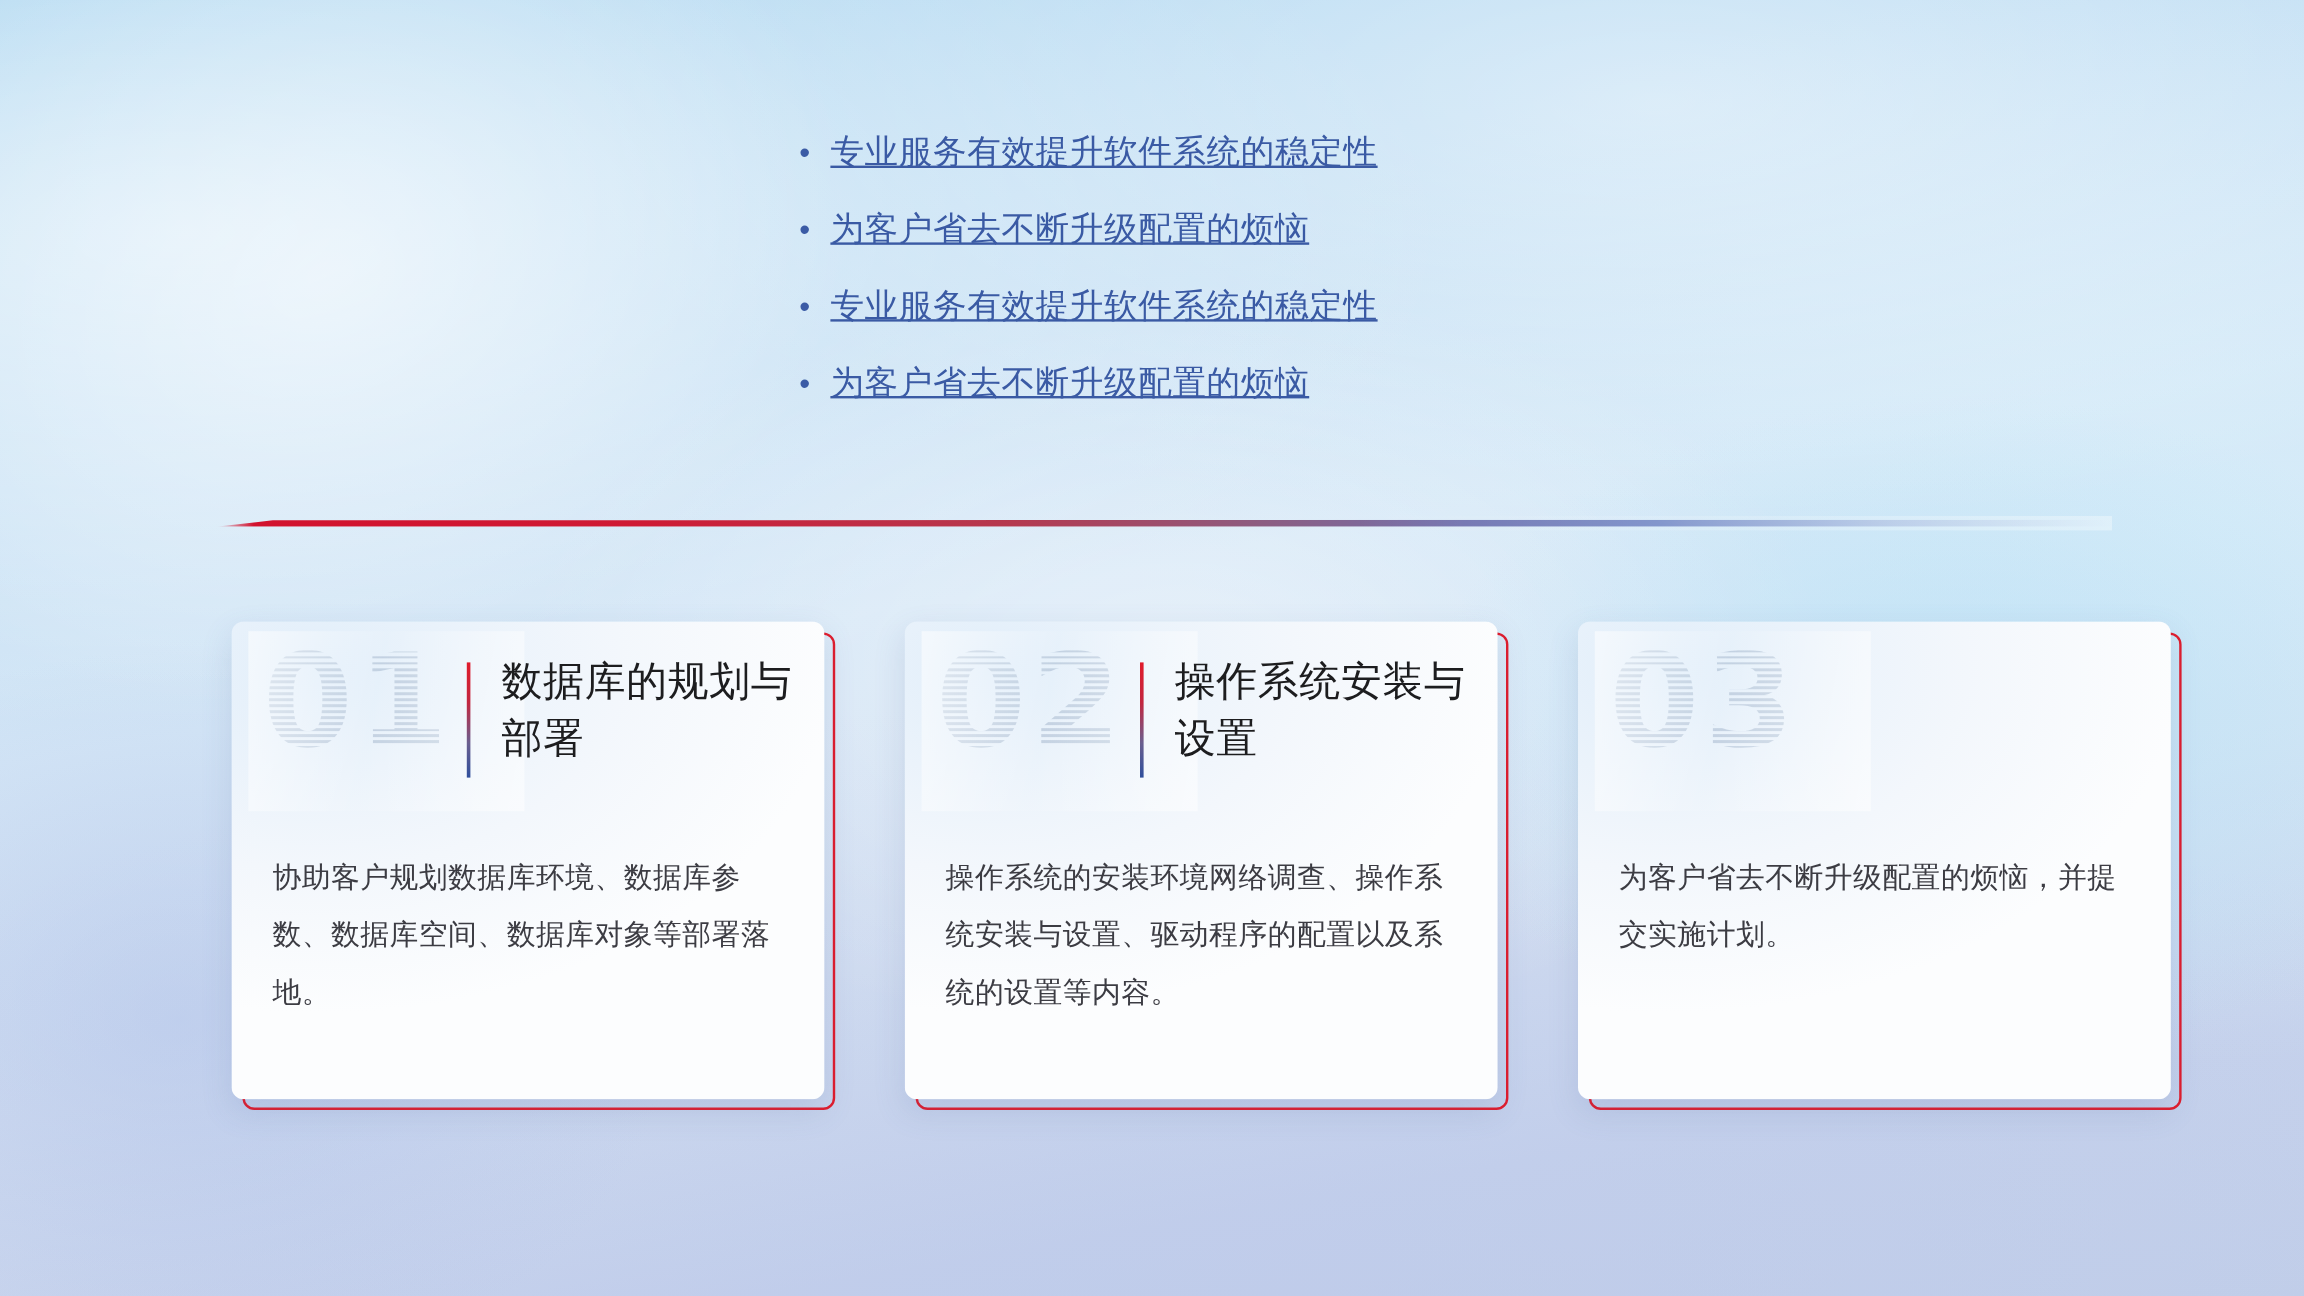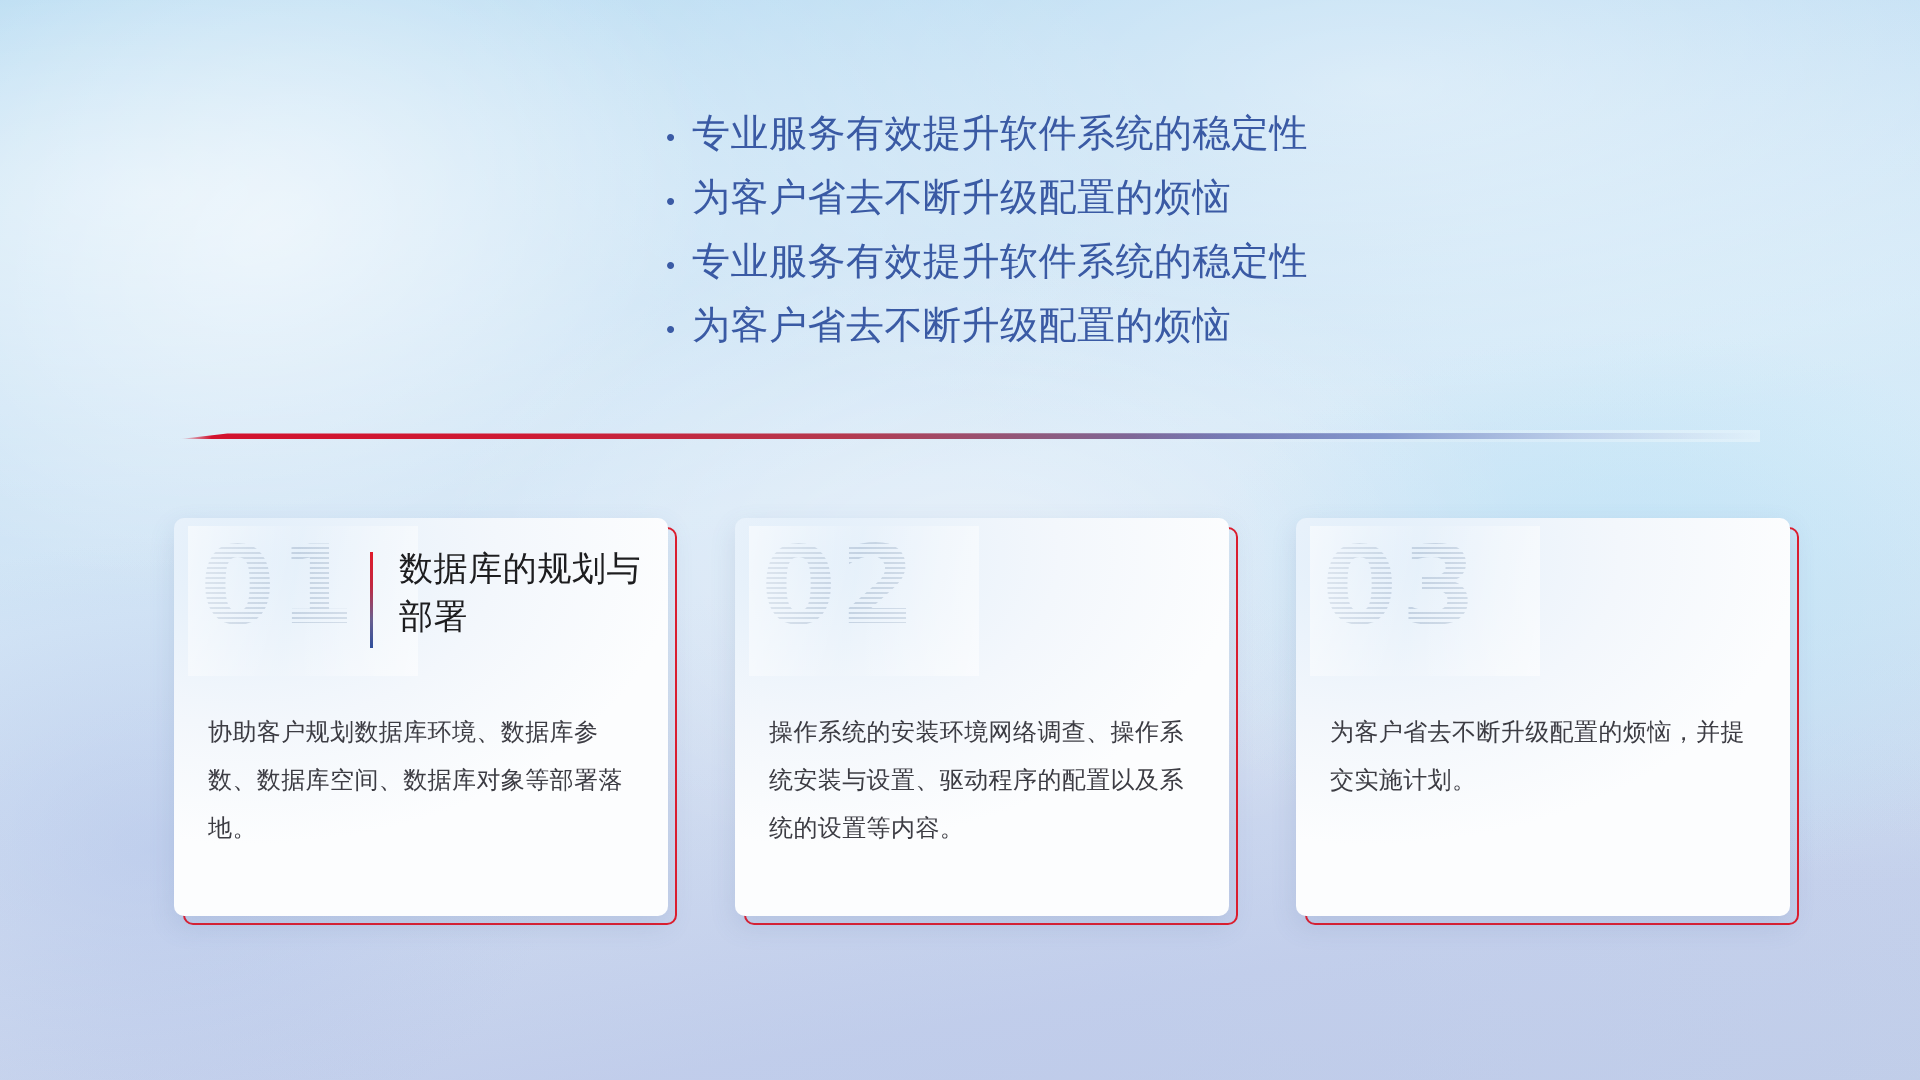--- a/index.html
+++ b/index.html
@@ -70,23 +70,24 @@
   .bullet-dot {
     width: 26px;
     flex: 0 0 26px;
     color: #3b5ba5;
     font-size: 26px;
     line-height: 1;
     text-align: left;
   }
   .bullet-text {
     color: #3a5aa4;
-    font-size: 38px;
+    font-size: 28px;
     letter-spacing: 0.5px;
     white-space: nowrap;
+    text-decoration: underline;
   }
 
   
   .divider-wrap {
     position: absolute;
     left: 180px;
     top: 430px;
     width: 1580px;
     height: 12px;
   }
@@ -113,21 +114,21 @@
     left: 0; top: 0;
     width: 100%;
     height: 12px;
     background: linear-gradient(to right, rgba(255,255,255,0) 60%, rgba(255,255,255,0.35) 100%);
     pointer-events: none;
   }
 
   
   .cards {
     position: absolute;
-    left: 174px;
+    left: 193px;
     top: 518px;
     display: flex;
     gap: 67px;
   }
   .card-slot {
     position: relative;
     width: 494px;
     height: 398px;
   }
   .card-redline {
@@ -269,20 +270,24 @@
         <div class="card-body">协助客户规划数据库环境、数据库参数、数据库空间、数据库对象等部署落地。</div>
       </div>
     </div>
 
     <div class="card-slot">
       <div class="card-redline"></div>
       <div class="card">
         <div class="card-head">
           <div class="watermark">02</div>
           <div class="watermark-fade"></div>
+          <div class="title-group">
+            <div class="title-bar"></div>
+            <div class="card-title">操作系统安装与设置</div>
+          </div>
         </div>
         <div class="card-body">操作系统的安装环境网络调查、操作系统安装与设置、驱动程序的配置以及系统的设置等内容。</div>
       </div>
     </div>
 
     <div class="card-slot">
       <div class="card-redline"></div>
       <div class="card">
         <div class="card-head">
           <div class="watermark">03</div>

